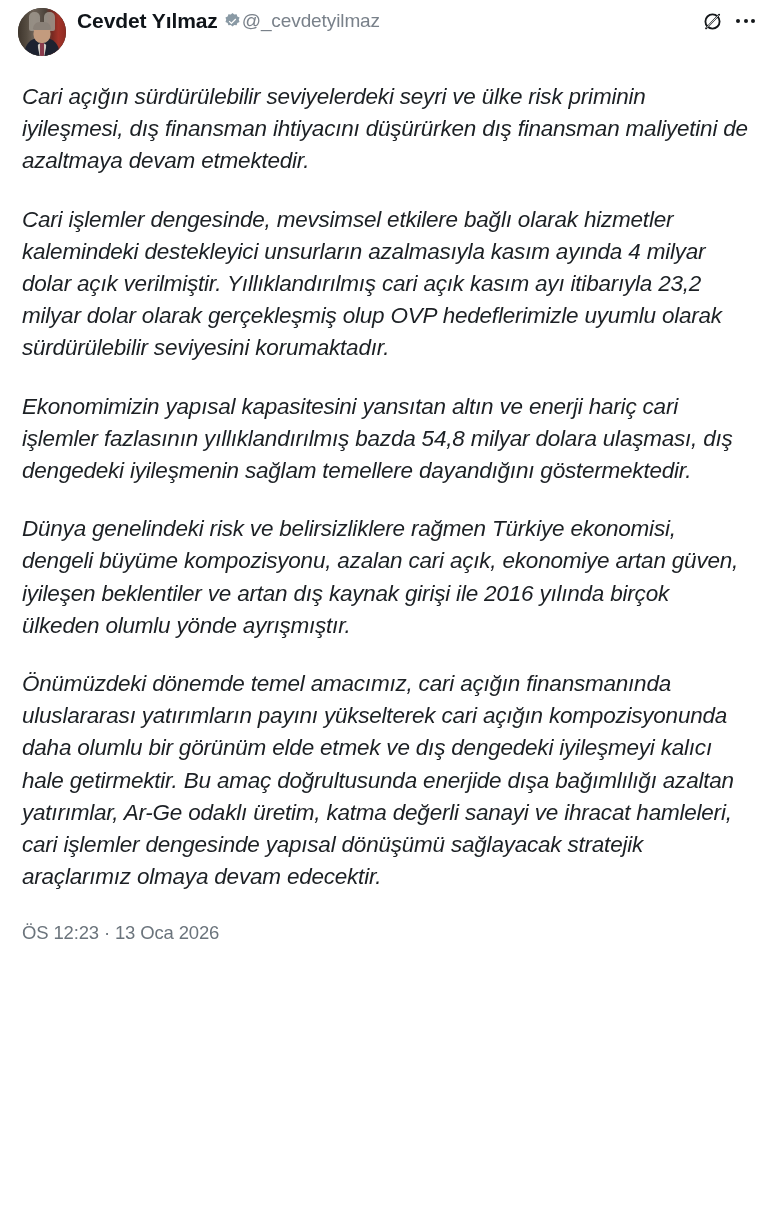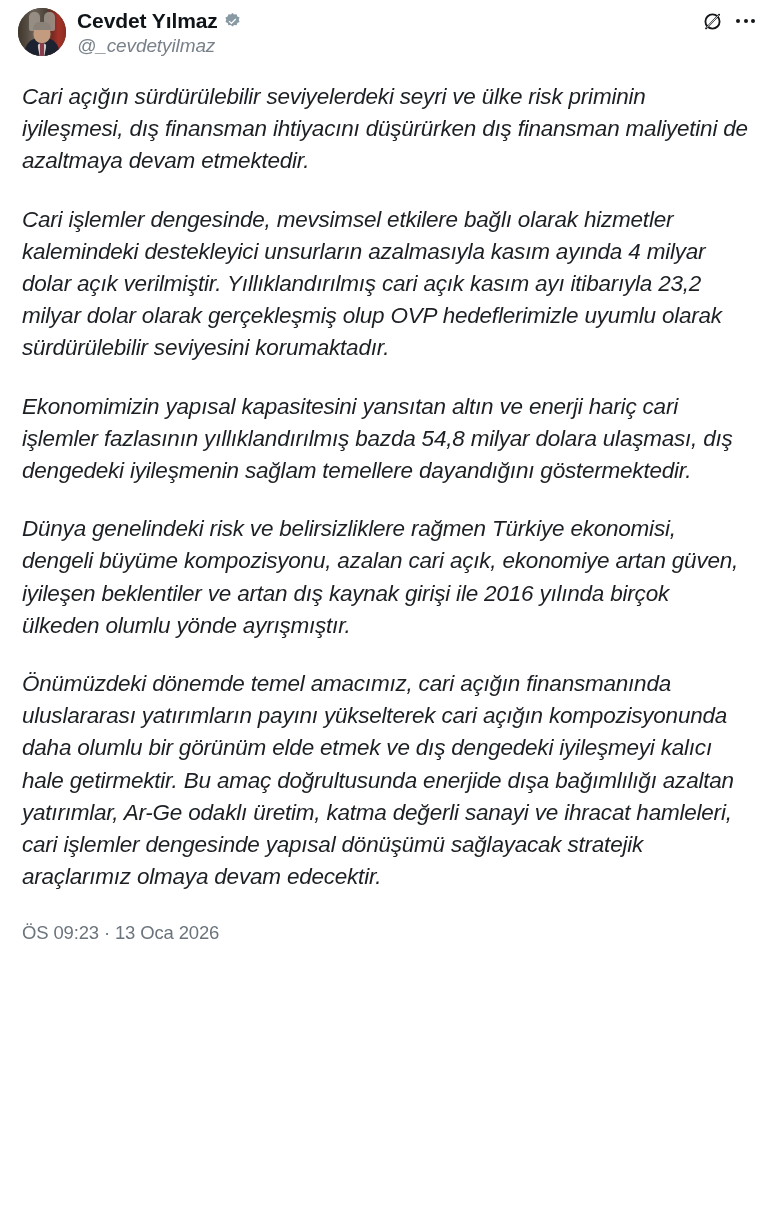--- a/index.html
+++ b/index.html
@@ -118,21 +118,20 @@
     transform: translateX(-50%);
     width: 18px;
     height: 8px;
     border-radius: 9px 9px 2px 2px;
     background: #8a8178;
   }
 
   .identity {
     margin-left: 11px;
     display: flex;
-    flex-direction: column;
     justify-content: flex-start;
     padding-top: 1px;
   }
   .name-row {
     display: flex;
     align-items: center;
     gap: 5px;
     line-height: 1;
   }
   .display-name {
@@ -151,21 +150,20 @@
     position: relative;
     top: 1px;
   }
   .handle {
     font-size: 19px;
     color: #79818a;
     line-height: 24px;
     margin-top: 1px;
     white-space: nowrap;
     letter-spacing: -0.1px;
-    font-style: italic;
   }
 
   .header-actions {
     position: absolute;
     top: 10px;
     right: 13px;
     display: flex;
     align-items: center;
     gap: 13px;
   }
@@ -273,16 +271,16 @@
 
   <div class="tweet-body" id="tweet-body">
     <p class="tweet-paragraph">Cari açığın sürdürülebilir seviyelerdeki seyri ve ülke risk priminin iyileşmesi, dış finansman ihtiyacını düşürürken dış finansman maliyetini de azaltmaya devam etmektedir.</p>
     <p class="tweet-paragraph">Cari işlemler dengesinde, mevsimsel etkilere bağlı olarak hizmetler kalemindeki destekleyici unsurların azalmasıyla kasım ayında 4 milyar dolar açık verilmiştir. Yıllıklandırılmış cari açık kasım ayı itibarıyla 23,2 milyar dolar olarak gerçekleşmiş olup OVP hedeflerimizle uyumlu olarak sürdürülebilir seviyesini korumaktadır.</p>
     <p class="tweet-paragraph">Ekonomimizin yapısal kapasitesini yansıtan altın ve enerji hariç cari işlemler fazlasının yıllıklandırılmış bazda 54,8 milyar dolara ulaşması, dış dengedeki iyileşmenin sağlam temellere dayandığını göstermektedir.</p>
     <p class="tweet-paragraph">Dünya genelindeki risk ve belirsizliklere rağmen Türkiye ekonomisi, dengeli büyüme kompozisyonu, azalan cari açık, ekonomiye artan güven, iyileşen beklentiler ve artan dış kaynak girişi ile 2016 yılında birçok ülkeden olumlu yönde ayrışmıştır.</p>
     <p class="tweet-paragraph">Önümüzdeki dönemde temel amacımız, cari açığın finansmanında uluslararası yatırımların payını yükselterek cari açığın kompozisyonunda daha olumlu bir görünüm elde etmek ve dış dengedeki iyileşmeyi kalıcı hale getirmektir. Bu amaç doğrultusunda enerjide dışa bağımlılığı azaltan yatırımlar, Ar-Ge odaklı üretim, katma değerli sanayi ve ihracat hamleleri, cari işlemler dengesinde yapısal dönüşümü sağlayacak stratejik araçlarımız olmaya devam edecektir.</p>
   </div>
 
   <div class="tweet-footer">
-    <span class="timestamp">ÖS 09:23 · 13 Oca 2026</span>
+    <span class="timestamp">ÖS 12:23 · 13 Oca 2026</span>
   </div>
 
 </div>
 
 </body></html>

